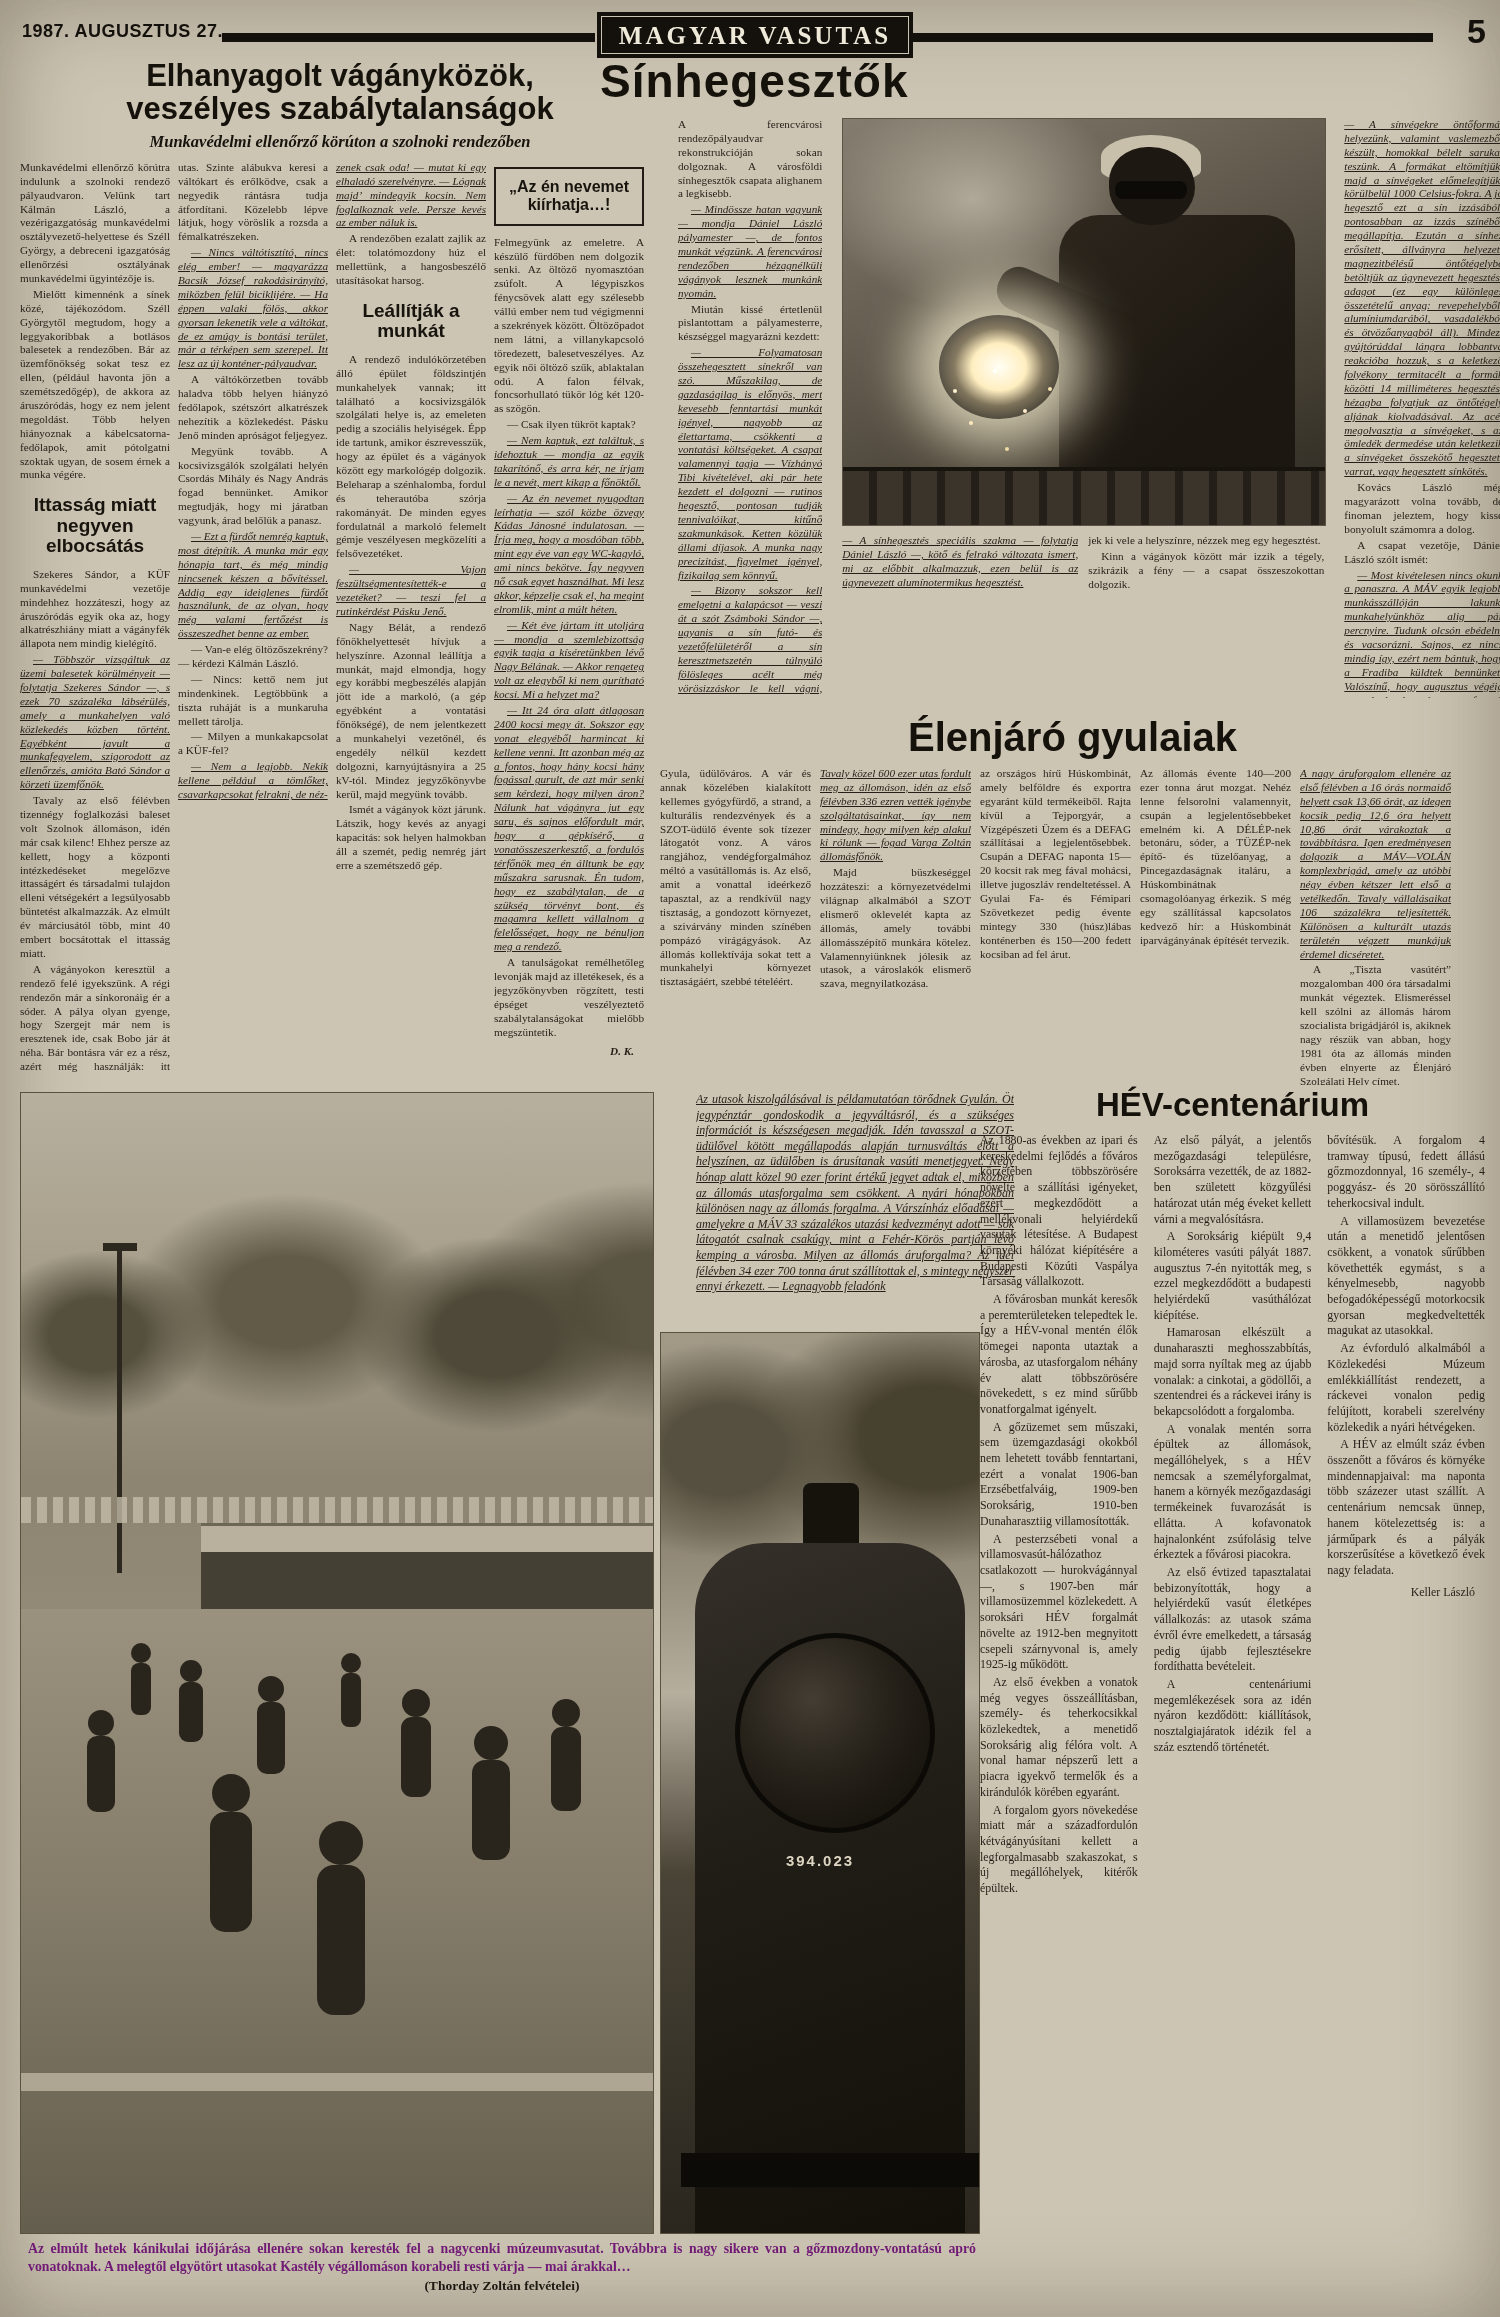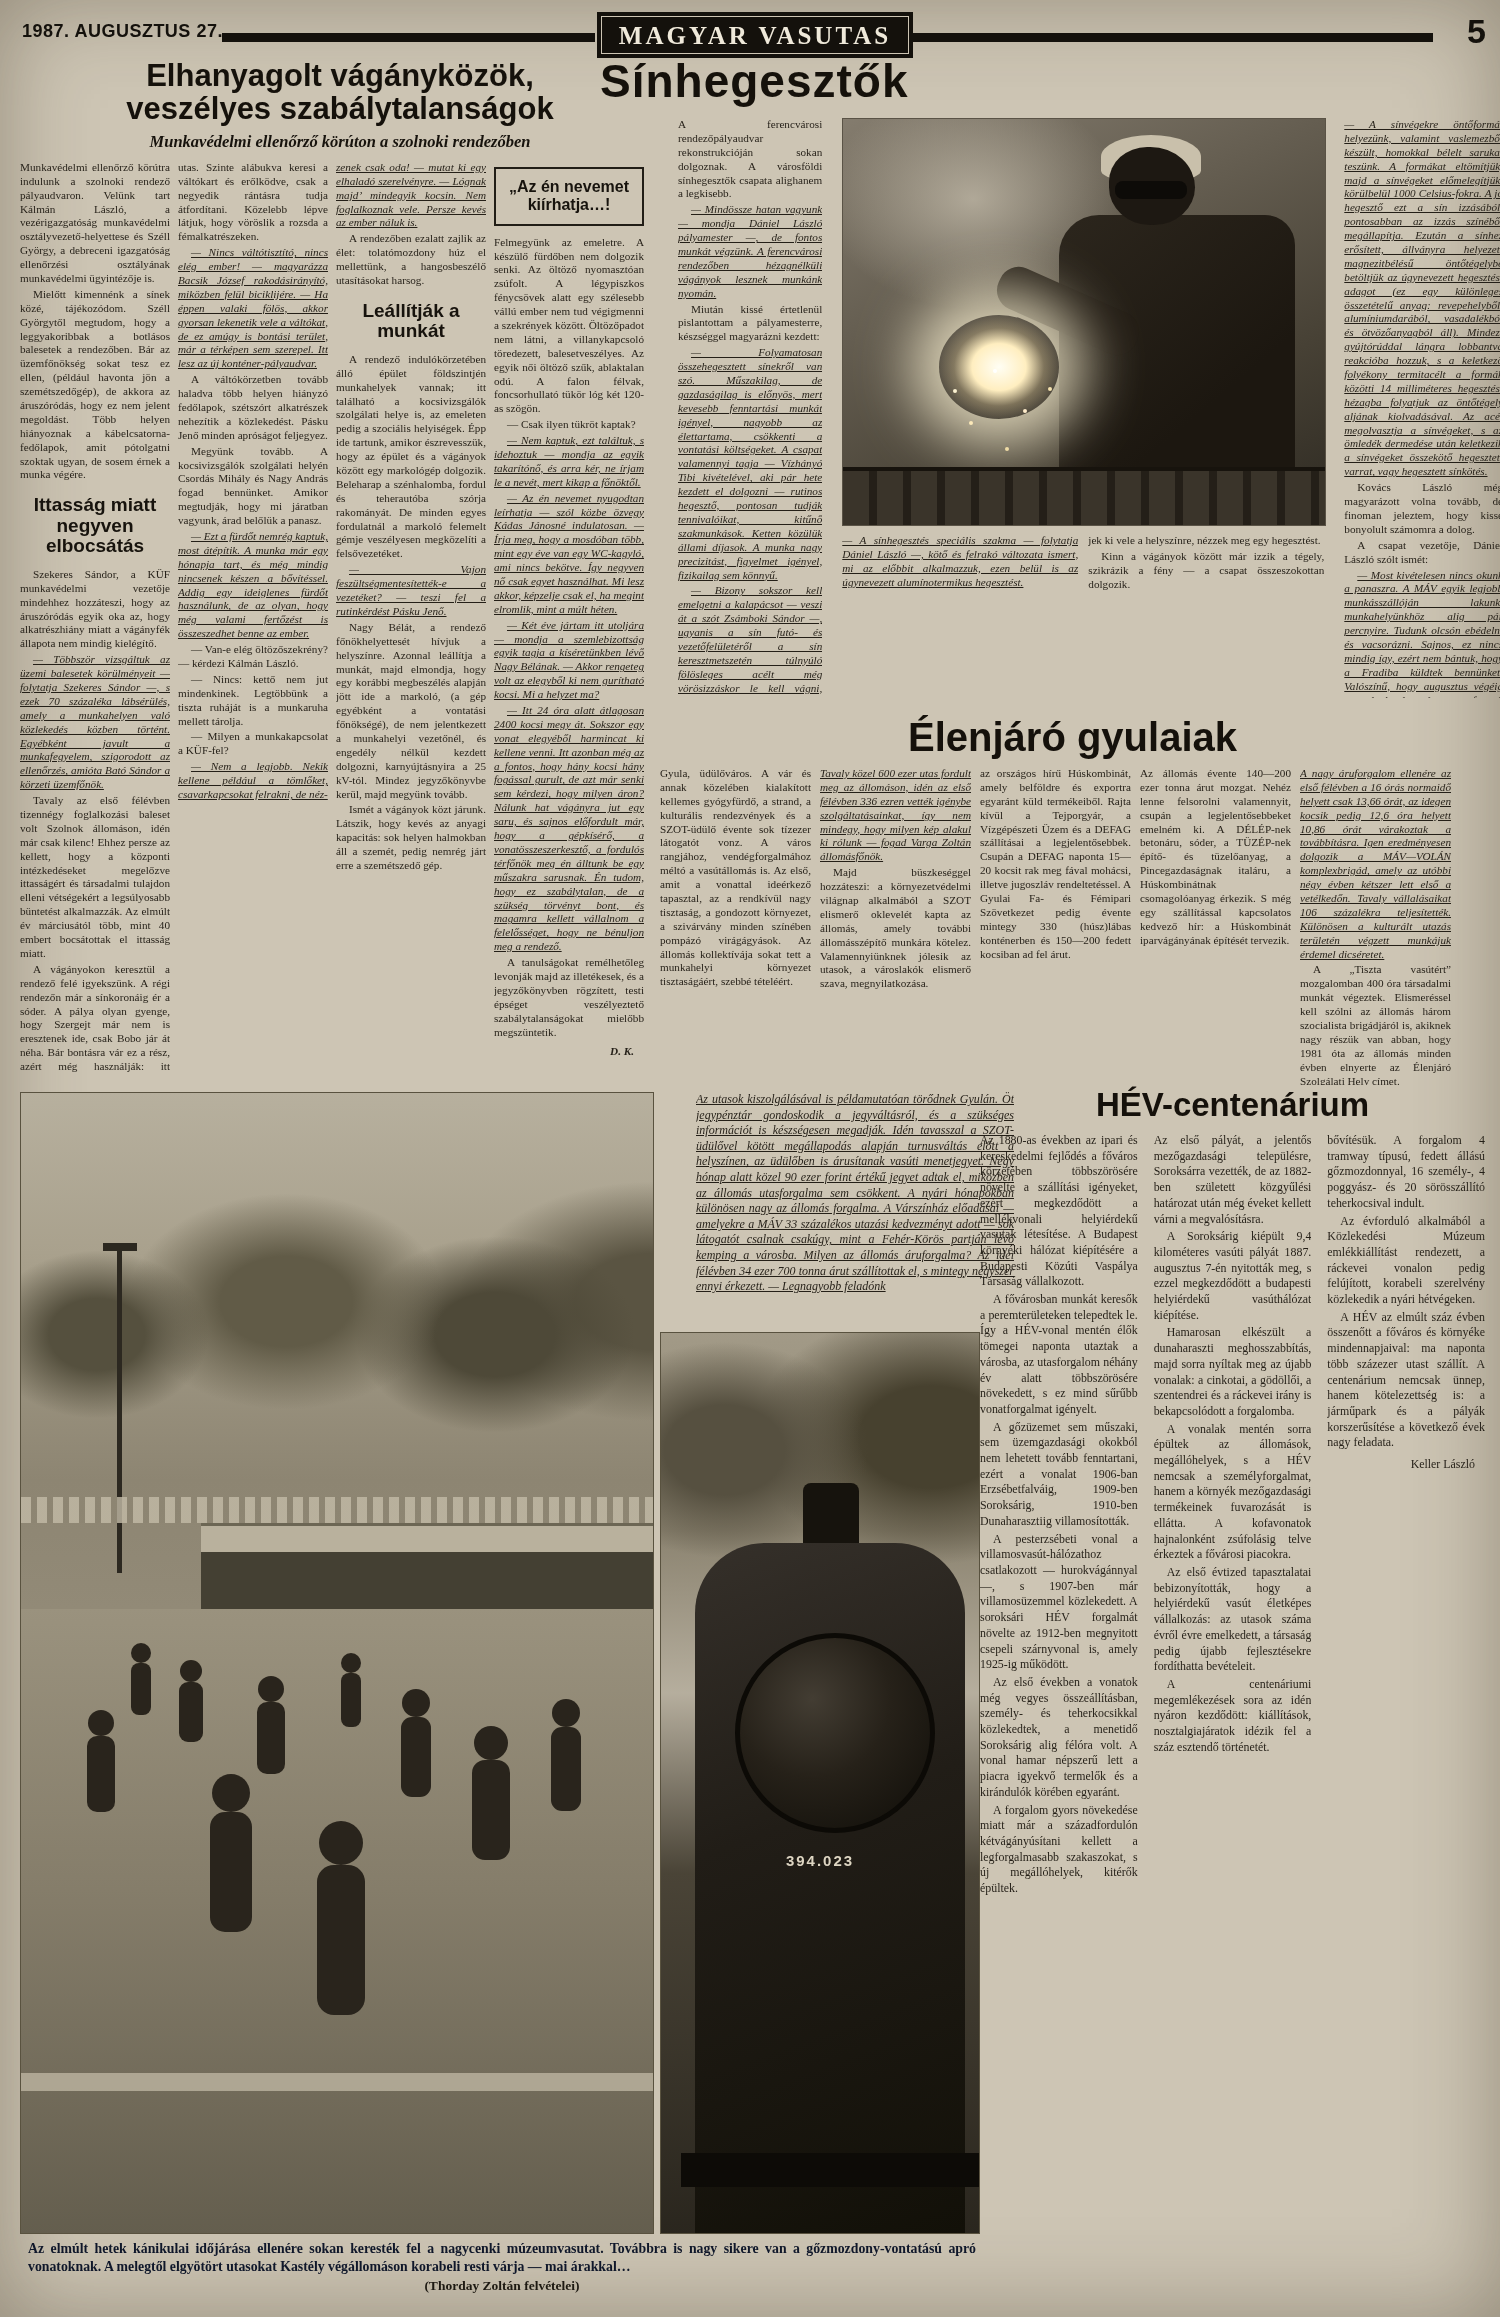--- a/index.html
+++ b/index.html
@@ -94,21 +94,21 @@
      background:linear-gradient(160deg,#35302a 0%,#211d17 40%,#121008 100%);}
   .pr-smokebox{position:absolute;left:74px;top:300px;width:190px;height:190px;border-radius:50%;
      background:radial-gradient(circle at 38% 32%,#433d33 0%,#262119 45%,#0f0d08 100%);
      border:5px solid #0c0a06;}
   .pr-chimney{position:absolute;left:142px;top:150px;width:56px;height:80px;background:#16130d;border-radius:8px 8px 0 0;}
   .pr-number{position:absolute;left:0px;top:520px;width:318px;text-align:center;
      font:bold 15px/1 "Liberation Sans",sans-serif;color:#ddd5c2;letter-spacing:2px;}
   .pr-buffer{position:absolute;left:20px;top:820px;width:298px;height:34px;background:#0d0b07;}
   .sil{fill:#29241c;}
   #caption{position:absolute;left:28px;top:2240px;width:948px;}
-  #caption .cap-text{font:bold 13.8px/1.28 "Liberation Serif",serif;text-align:justify;color:#0f172a;margin:0;}
+  #caption .cap-text{font:bold 13.8px/1.28 "Liberation Serif",serif;text-align:justify;color:#701a75;margin:0;}
   #caption .cap-credit{font:bold 13.5px/1.3 "Liberation Serif",serif;text-align:center;color:#1d1912;margin:2px 0 0;}
 </style>
 </head>
 <body>
 
 <div id="page">
 
   <div>
     <div class="hdr-date">1987. AUGUSZTUS 27.</div>
     <div class="hdr-bar" style="left:222px;width:373px;"></div>
@@ -247,20 +247,21 @@
       <div class="col">
           <p class="para ni">Az első pályát, a jelentős mezőgazdasági településre, Soroksárra vezették, de az 1882-ben született közgyűlési határozat után még éveket kellett várni a megvalósításra.</p>
           <p class="para">A Soroksárig kiépült 9,4 kilométeres vasúti pályát 1887. augusztus 7-én nyitották meg, s ezzel megkezdődött a budapesti helyiérdekű vasúthálózat kiépítése.</p>
           <p class="para">Hamarosan elkészült a dunaharaszti meghosszabbítás, majd sorra nyíltak meg az újabb vonalak: a cinkotai, a gödöllői, a szentendrei és a ráckevei irány is bekapcsolódott a forgalomba.</p>
           <p class="para">A vonalak mentén sorra épültek az állomások, megállóhelyek, s a HÉV nemcsak a személyforgalmat, hanem a környék mezőgazdasági termékeinek fuvarozását is ellátta. A kofavonatok hajnalonként zsúfolásig telve érkeztek a fővárosi piacokra.</p>
           <p class="para">Az első évtized tapasztalatai bebizonyították, hogy a helyiérdekű vasút életképes vállalkozás: az utasok száma évről évre emelkedett, a társaság pedig újabb fejlesztésekre fordíthatta bevételeit.</p>
           <p class="para">A centenáriumi megemlékezések sora az idén nyáron kezdődött: kiállítások, nosztalgiajáratok idézik fel a száz esztendő történetét.</p>
         </div>
       <div class="col">
           <p class="para ni">bővítésük. A forgalom 4 tramway típusú, fedett állású gőzmozdonnyal, 16 személy-, 4 poggyász- és 20 sörösszállító teherkocsival indult.</p>
+          <p class="para">A villamosüzem bevezetése után a menetidő jelentősen csökkent, a vonatok sűrűbben követhették egymást, s a kényelmesebb, nagyobb befogadóképességű motorkocsik gyorsan megkedveltették magukat az utasokkal.</p>
           <p class="para">Az évforduló alkalmából a Közlekedési Múzeum emlékkiállítást rendezett, a ráckevei vonalon pedig felújított, korabeli szerelvény közlekedik a nyári hétvégeken.</p>
           <p class="para">A HÉV az elmúlt száz évben összenőtt a főváros és környéke mindennapjaival: ma naponta több százezer utast szállít. A centenárium nemcsak ünnep, hanem kötelezettség is: a járműpark és a pályák korszerűsítése a következő évek nagy feladata.</p>
           <p class="para sig">Keller László</p>
         </div>
     </div>
   </div>
 
   <div id="photoL">
     <div class="pl-trees"></div>
     <div class="pl-lamp"></div>

